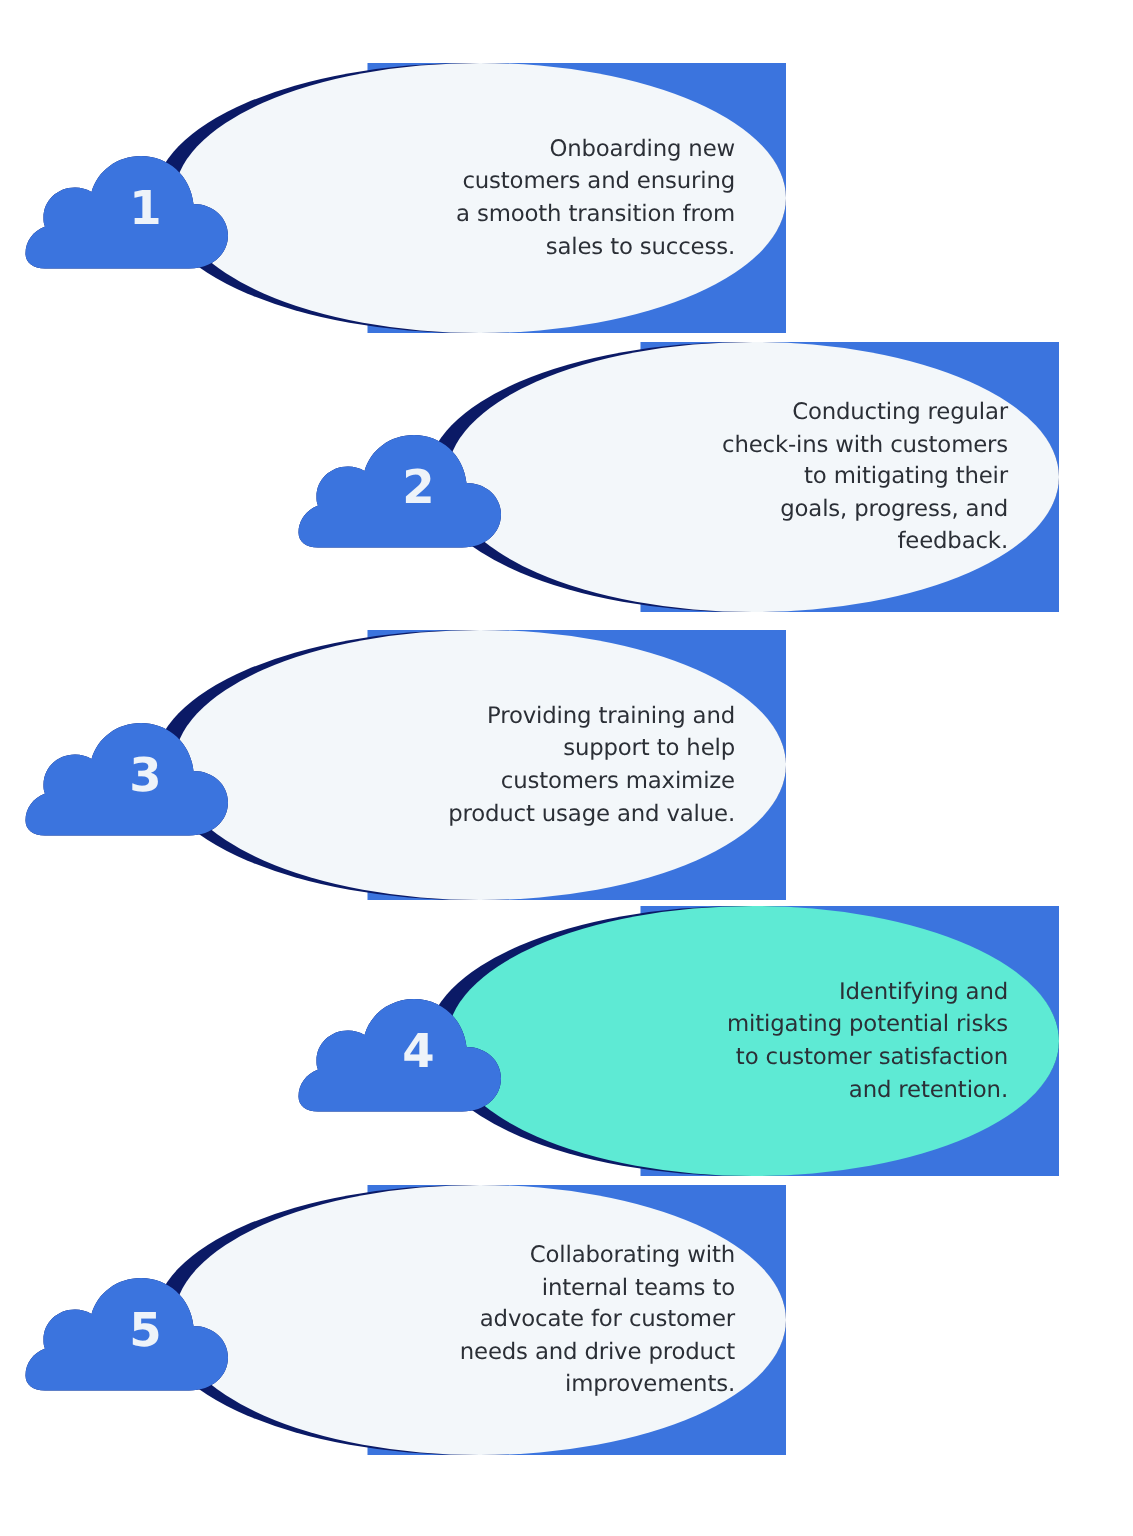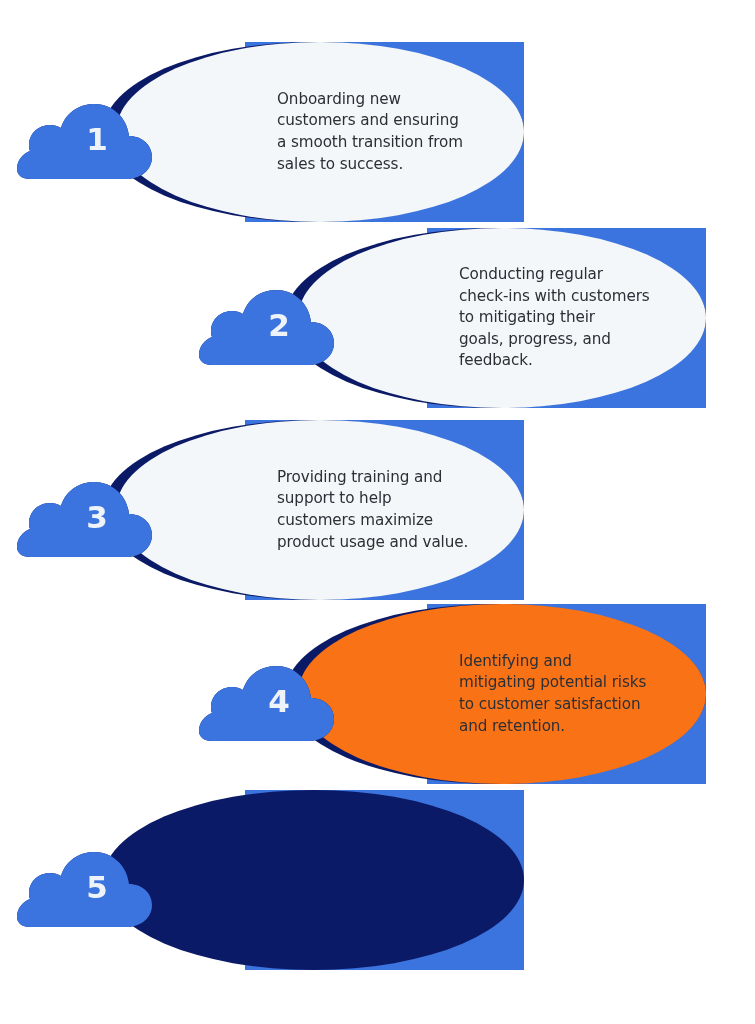--- a/index.html
+++ b/index.html
@@ -37,21 +37,21 @@
     position:absolute;
     top:0;
     height:100%;
     border-radius:50% / 50%;
     display:flex;
     align-items:center;
     justify-content:flex-end;
     overflow:hidden;
   }
   .card-text{
-    text-align:left;
+    text-align:right;
     color:#2b2f36;
     font-size:15.2px;
     line-height:1.42;
     letter-spacing:-0.1px;
     width:213px;
     margin-right:34px;
     white-space:pre-line;
   }
 
   
@@ -168,21 +168,21 @@
                    C31 60 26 67 26 75 C26 81 31 85 39 85 Z" fill="#3b74de" transform="translate(-23,7)"></path>
         </g>
       </svg>
       <div class="badge-num">3</div>
     </div>
   </div>
 
   <div class="step-row" style="left:225px;top:604px;width:481px;height:180px;">
     <div class="tail" style="background:#3b74de;"></div>
     <div class="backing" style="background:#0b1a66;left:60px;top:0;width:421px;"></div>
-    <div class="card" style="background:#f97316;left:73px;width:408px;">
+    <div class="card" style="background:#5eead4;left:73px;width:408px;">
       <div class="card-text">Identifying and
 mitigating potential risks
 to customer satisfaction
 and retention.</div>
     </div>
     <div class="badge" style="left:-29px;top:45px;">
       <svg viewBox="0 0 152 100" xmlns="http://www.w3.org/2000/svg" aria-hidden="true">
         <g>
           <path d="M16 92 H112 C128 92 138 82 138 70 C138 58 128 49 115 49
                    C113 30 98 17 80 17 C64 17 51 27 47 41
@@ -198,20 +198,27 @@
                    C31 60 26 67 26 75 C26 81 31 85 39 85 Z" fill="#3b74de" transform="translate(-23,7)"></path>
         </g>
       </svg>
       <div class="badge-num">4</div>
     </div>
   </div>
 
   <div class="step-row" style="left:43px;top:790px;width:481px;height:180px;">
     <div class="tail" style="background:#3b74de;"></div>
     <div class="backing" style="background:#0b1a66;left:60px;top:0;width:421px;"></div>
+    <div class="card" style="background:#f3f7fa;left:73px;width:408px;">
+      <div class="card-text">Collaborating with
+internal teams to
+advocate for customer
+needs and drive product
+improvements.</div>
+    </div>
     <div class="badge" style="left:-29px;top:45px;">
       <svg viewBox="0 0 152 100" xmlns="http://www.w3.org/2000/svg" aria-hidden="true">
         <g>
           <path d="M16 92 H112 C128 92 138 82 138 70 C138 58 128 49 115 49
                    C113 30 98 17 80 17 C64 17 51 27 47 41
                    C44 39 40 38 36 38 C24 38 15 47 15 58
                    C15 60 15 62 16 64
                    C8 67 3 74 3 82 C3 88 8 92 16 92 Z" fill="#0b1a66"></path>
         </g>
         <g>

